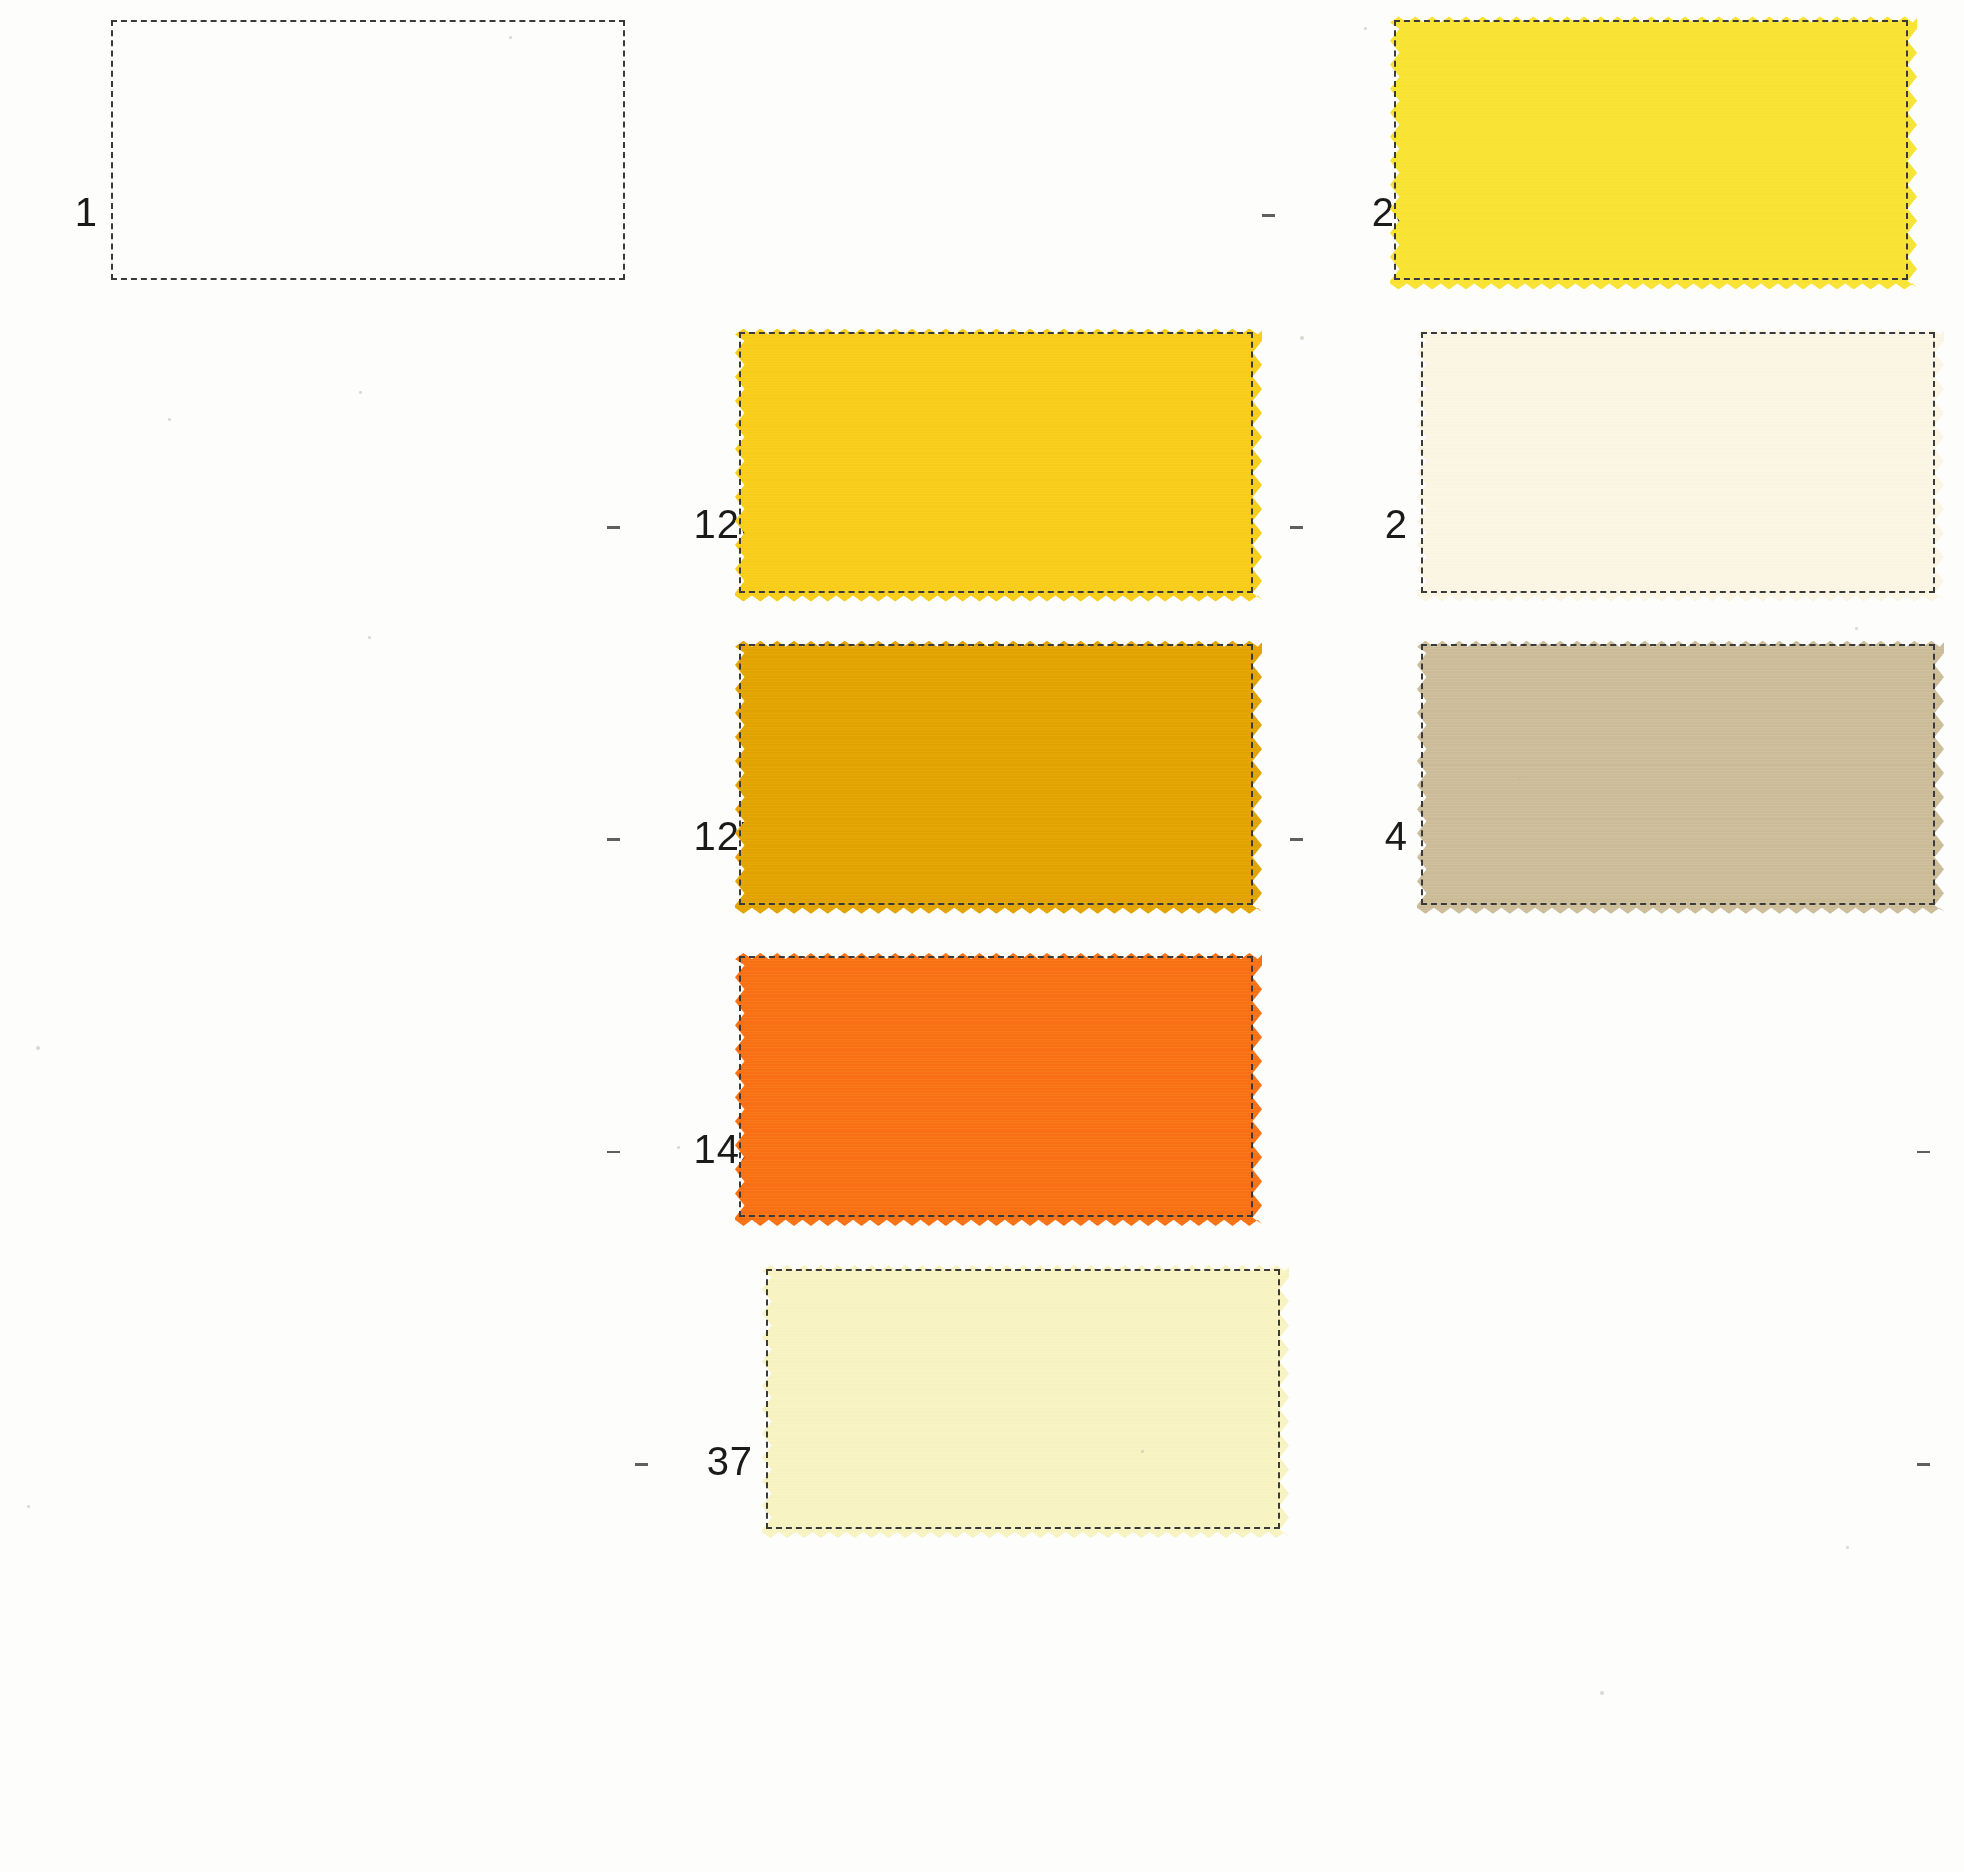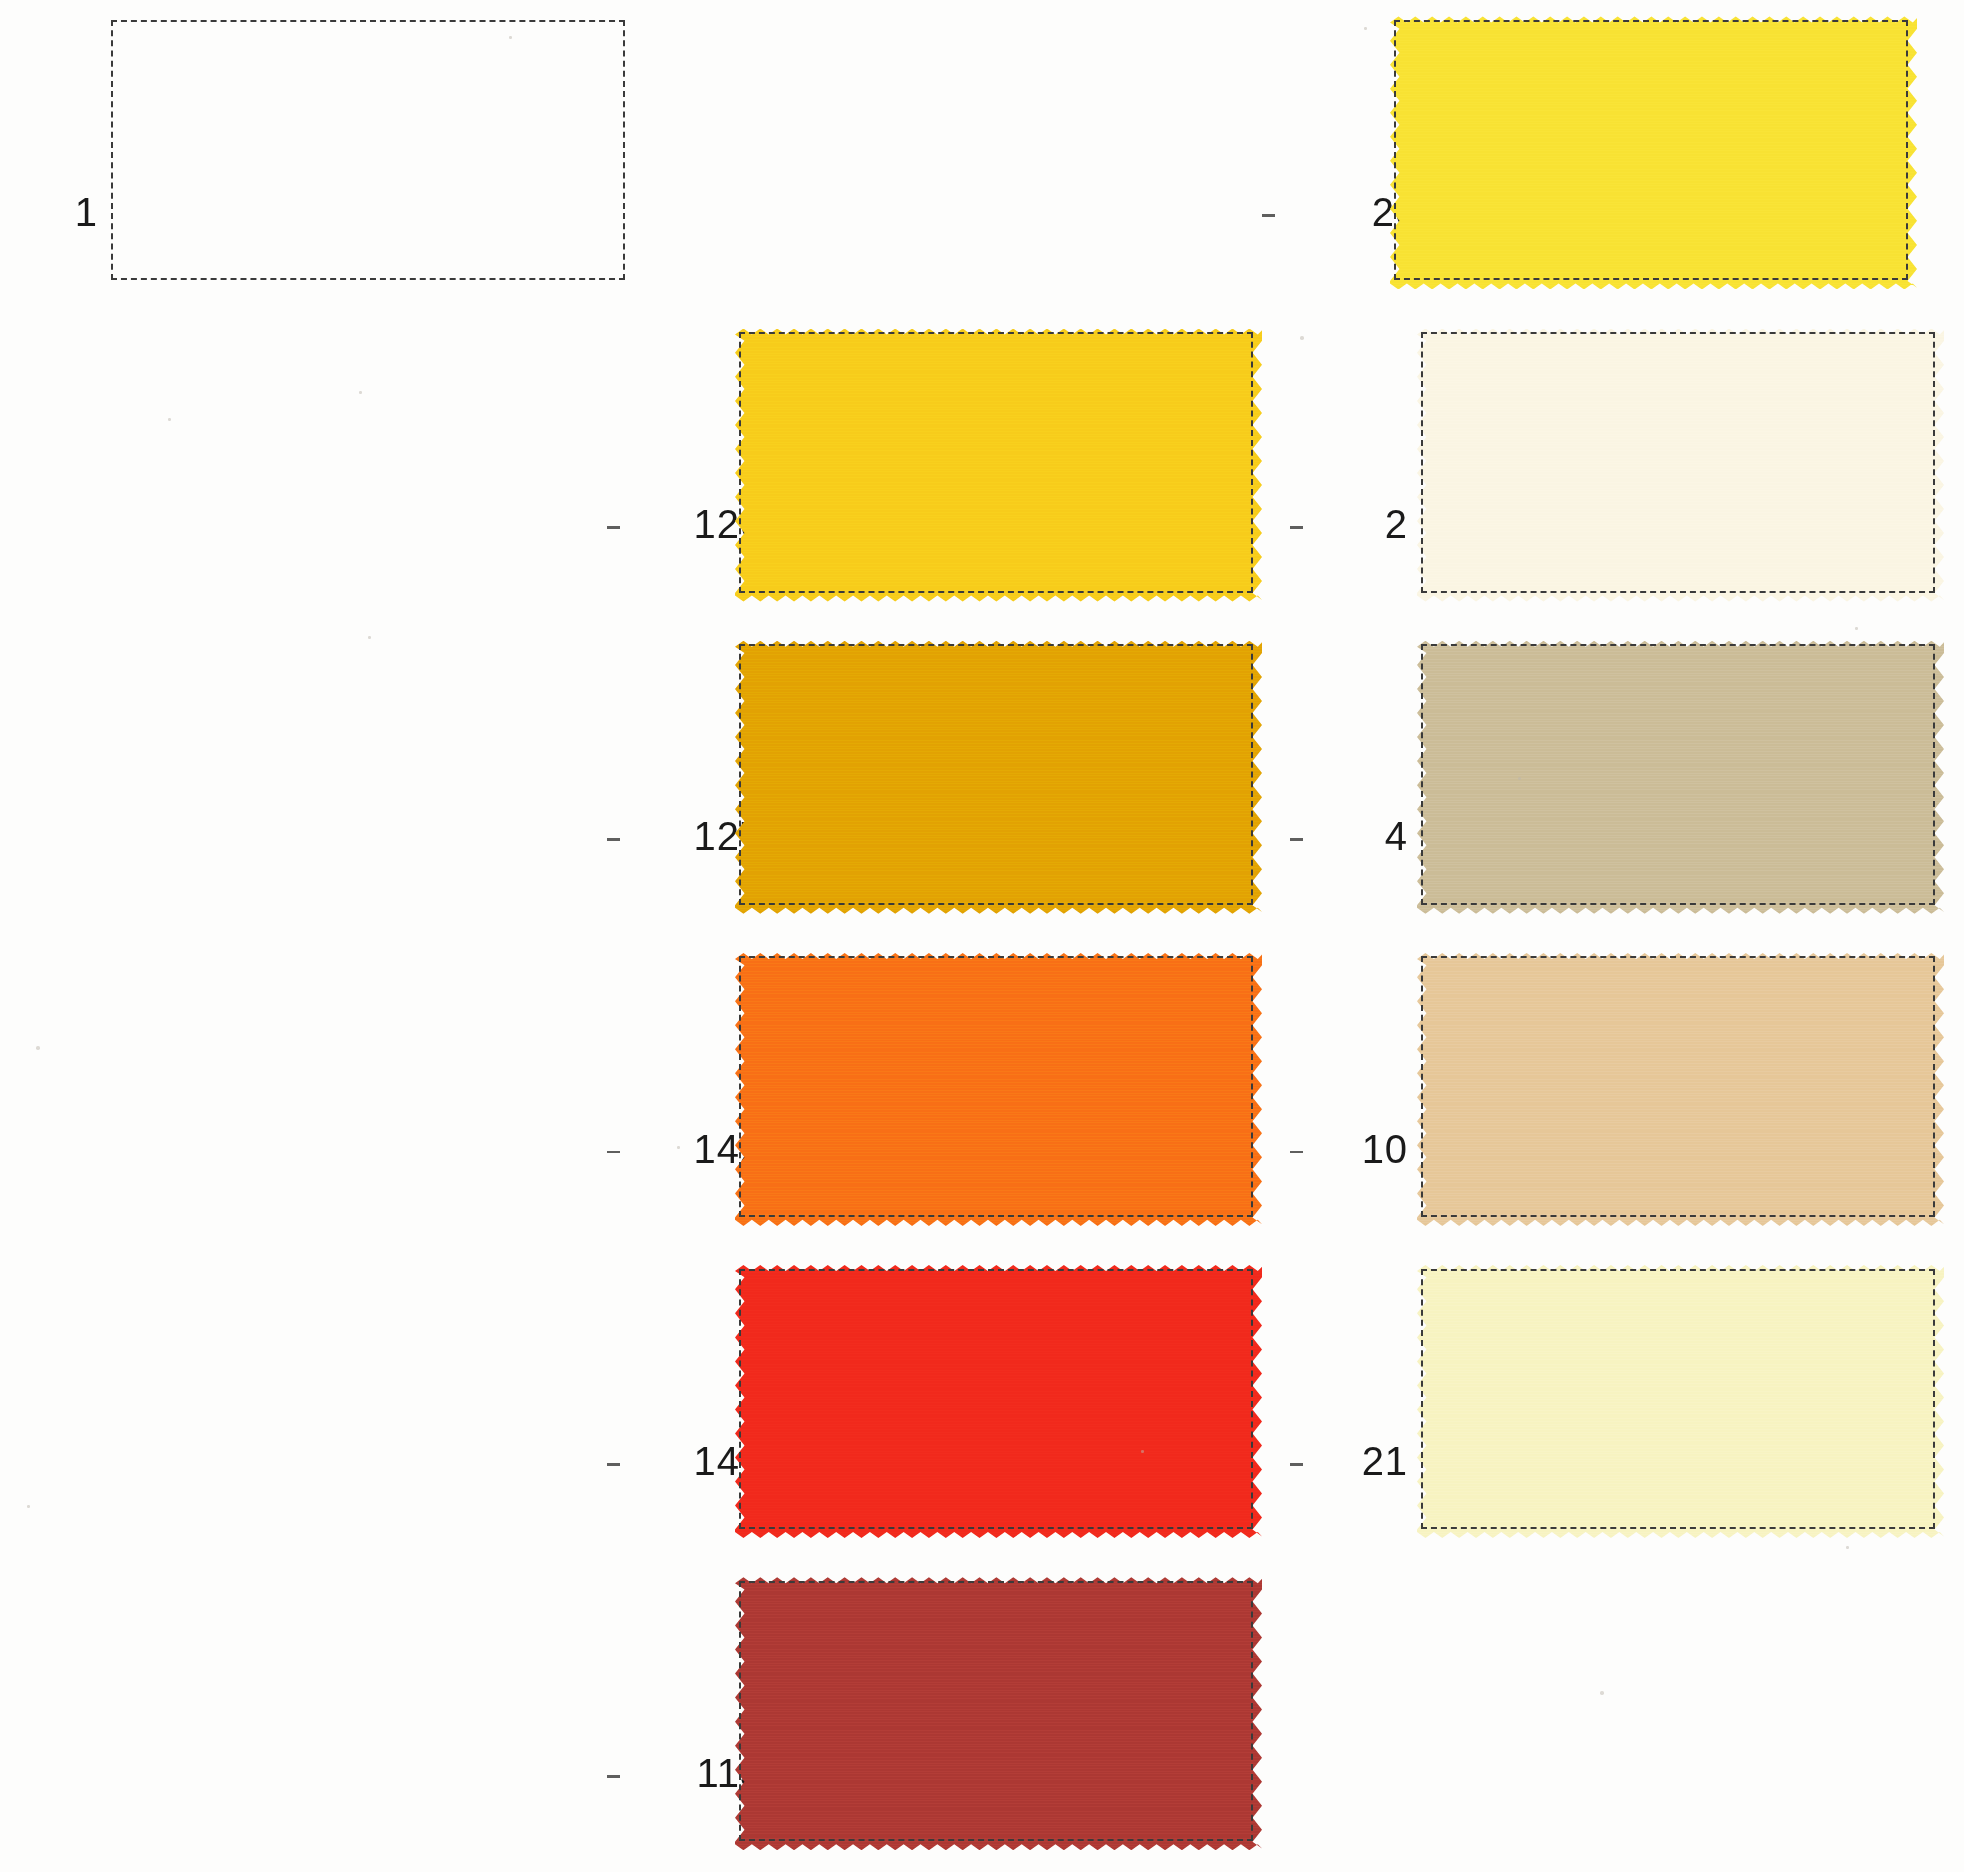--- a/index.html
+++ b/index.html
@@ -237,41 +237,32 @@
     <div class="swatch-cell col-2">
       <div class="swatch-label">142</div>
       <div class="chip-wrap">
         <div class="chip">
           <div class="chip-fill" style="background: rgb(249, 115, 22);"></div>
         </div>
         <div class="reg-box"></div>
       </div>
     </div>
     <div class="swatch-cell col-3"></div>
-    <div class="swatch-cell col-1">
-      <div class="swatch-label">10</div>
-      <div class="chip-wrap">
-        <div class="chip">
-          <div class="chip-fill" style="background: rgb(231, 201, 155);"></div>
-        </div>
-        <div class="reg-box"></div>
-      </div>
-    </div>
     <div class="swatch-cell col-2">
       <div class="swatch-label">141</div>
       <div class="chip-wrap">
         <div class="chip">
           <div class="chip-fill" style="background: rgb(242, 42, 28);"></div>
         </div>
         <div class="reg-box"></div>
       </div>
     </div>
     <div class="swatch-cell col-3"></div>
     <div class="swatch-cell col-1">
-      <div class="swatch-label">21</div>
+      <div class="swatch-label">37</div>
       <div class="chip-wrap">
         <div class="chip">
           <div class="chip-fill" style="background: rgb(248, 244, 195);"></div>
         </div>
         <div class="reg-box"></div>
       </div>
     </div>
     <div class="swatch-cell col-2">
       <div class="swatch-label">113</div>
       <div class="chip-wrap">

